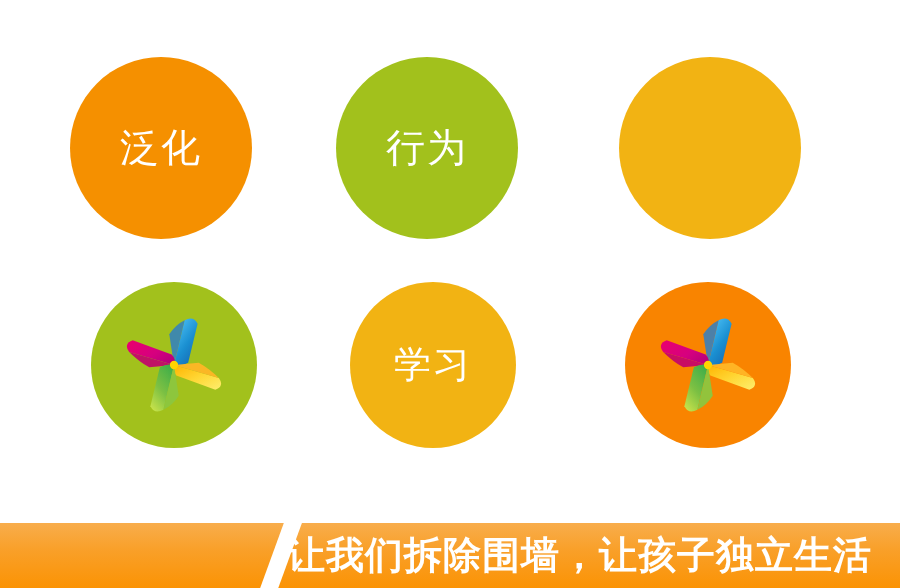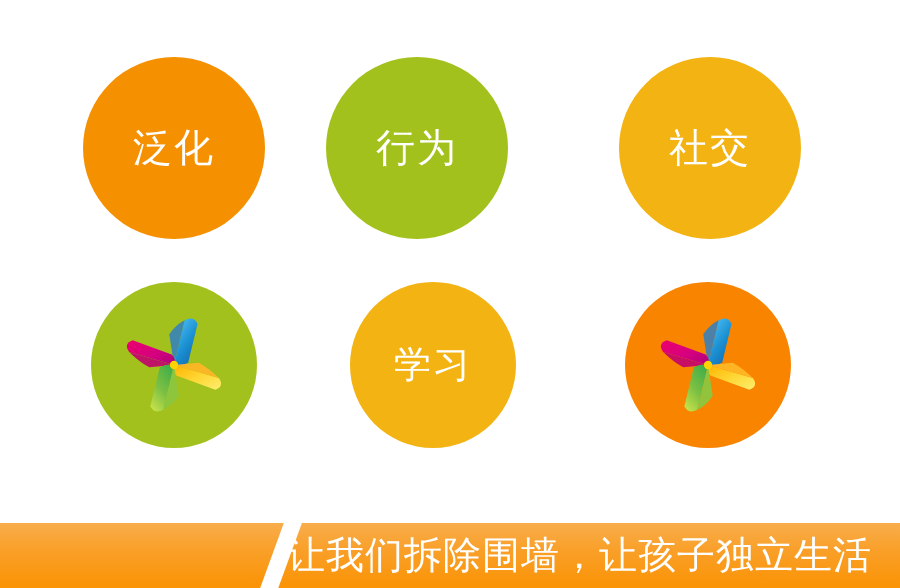--- a/index.html
+++ b/index.html
@@ -43,22 +43,22 @@
     line-height: 1.28;
     letter-spacing: 2px;
     text-align: center;
     white-space: nowrap;
   }
   .row1 .circle-label { font-size: 39px; }
   .row2 .circle-label { font-size: 37px; }
 
   
   .c-r1 { width: 182px; height: 182px; top: 57px; }
-  .c-r1-1 { left: 83px; gap: 28px; }
-  .c-r1-2 { left: 326px; align-items: center; }
+  .c-r1-1 { left: 70px; gap: 28px; }
+  .c-r1-2 { left: 336px; align-items: center; }
   .c-r1-3 { left: 619px; }
 
   
   .c-r2 { width: 166px; height: 166px; top: 282px; }
   .c-r2-1 { left: 91px; }
   .c-r2-2 { left: 350px; }
   .c-r2-3 { left: 625px; }
 
   .pinwheel-wrap {
     width: 118px;
@@ -89,42 +89,41 @@
   }
   .banner-text {
     position: absolute;
     left: 287px;
     top: 0;
     height: 65px;
     display: flex;
     align-items: center;
     color: #ffffff;
     font-size: 38px;
-    font-weight: 400;
+    font-weight: 700;
     letter-spacing: 1px;
     white-space: nowrap;
   }
 </style>
 </head>
 <body>
 
 <div id="stage">
 
   <div class="circle-grid">
 
     <div class="circle c-r1 c-r1-1 row1" style="background:#f59000;">
       <div class="circle-label">泛化</div>
     </div>
 
     <div class="circle c-r1 c-r1-2 row1" style="background:#a2c11c;">
       <div class="circle-label">行为</div>
     </div>
 
     <div class="circle c-r1 c-r1-3 row1" style="background:#f2b313;">
-      <div class="circle-label">社交</div>
     </div>
 
     <div class="circle c-r2 c-r2-1 row2" style="background:#a2c11c;">
       <span class="pinwheel-wrap">
         <svg viewBox="0 0 200 200" xmlns="http://www.w3.org/2000/svg">
           <defs>
             <linearGradient id="pwBlueA" x1="0.15" y1="0" x2="0.85" y2="1">
               <stop offset="0%" stop-color="#4fc3f7"></stop>
               <stop offset="55%" stop-color="#1a8fd1"></stop>
               <stop offset="100%" stop-color="#1666b0"></stop>

